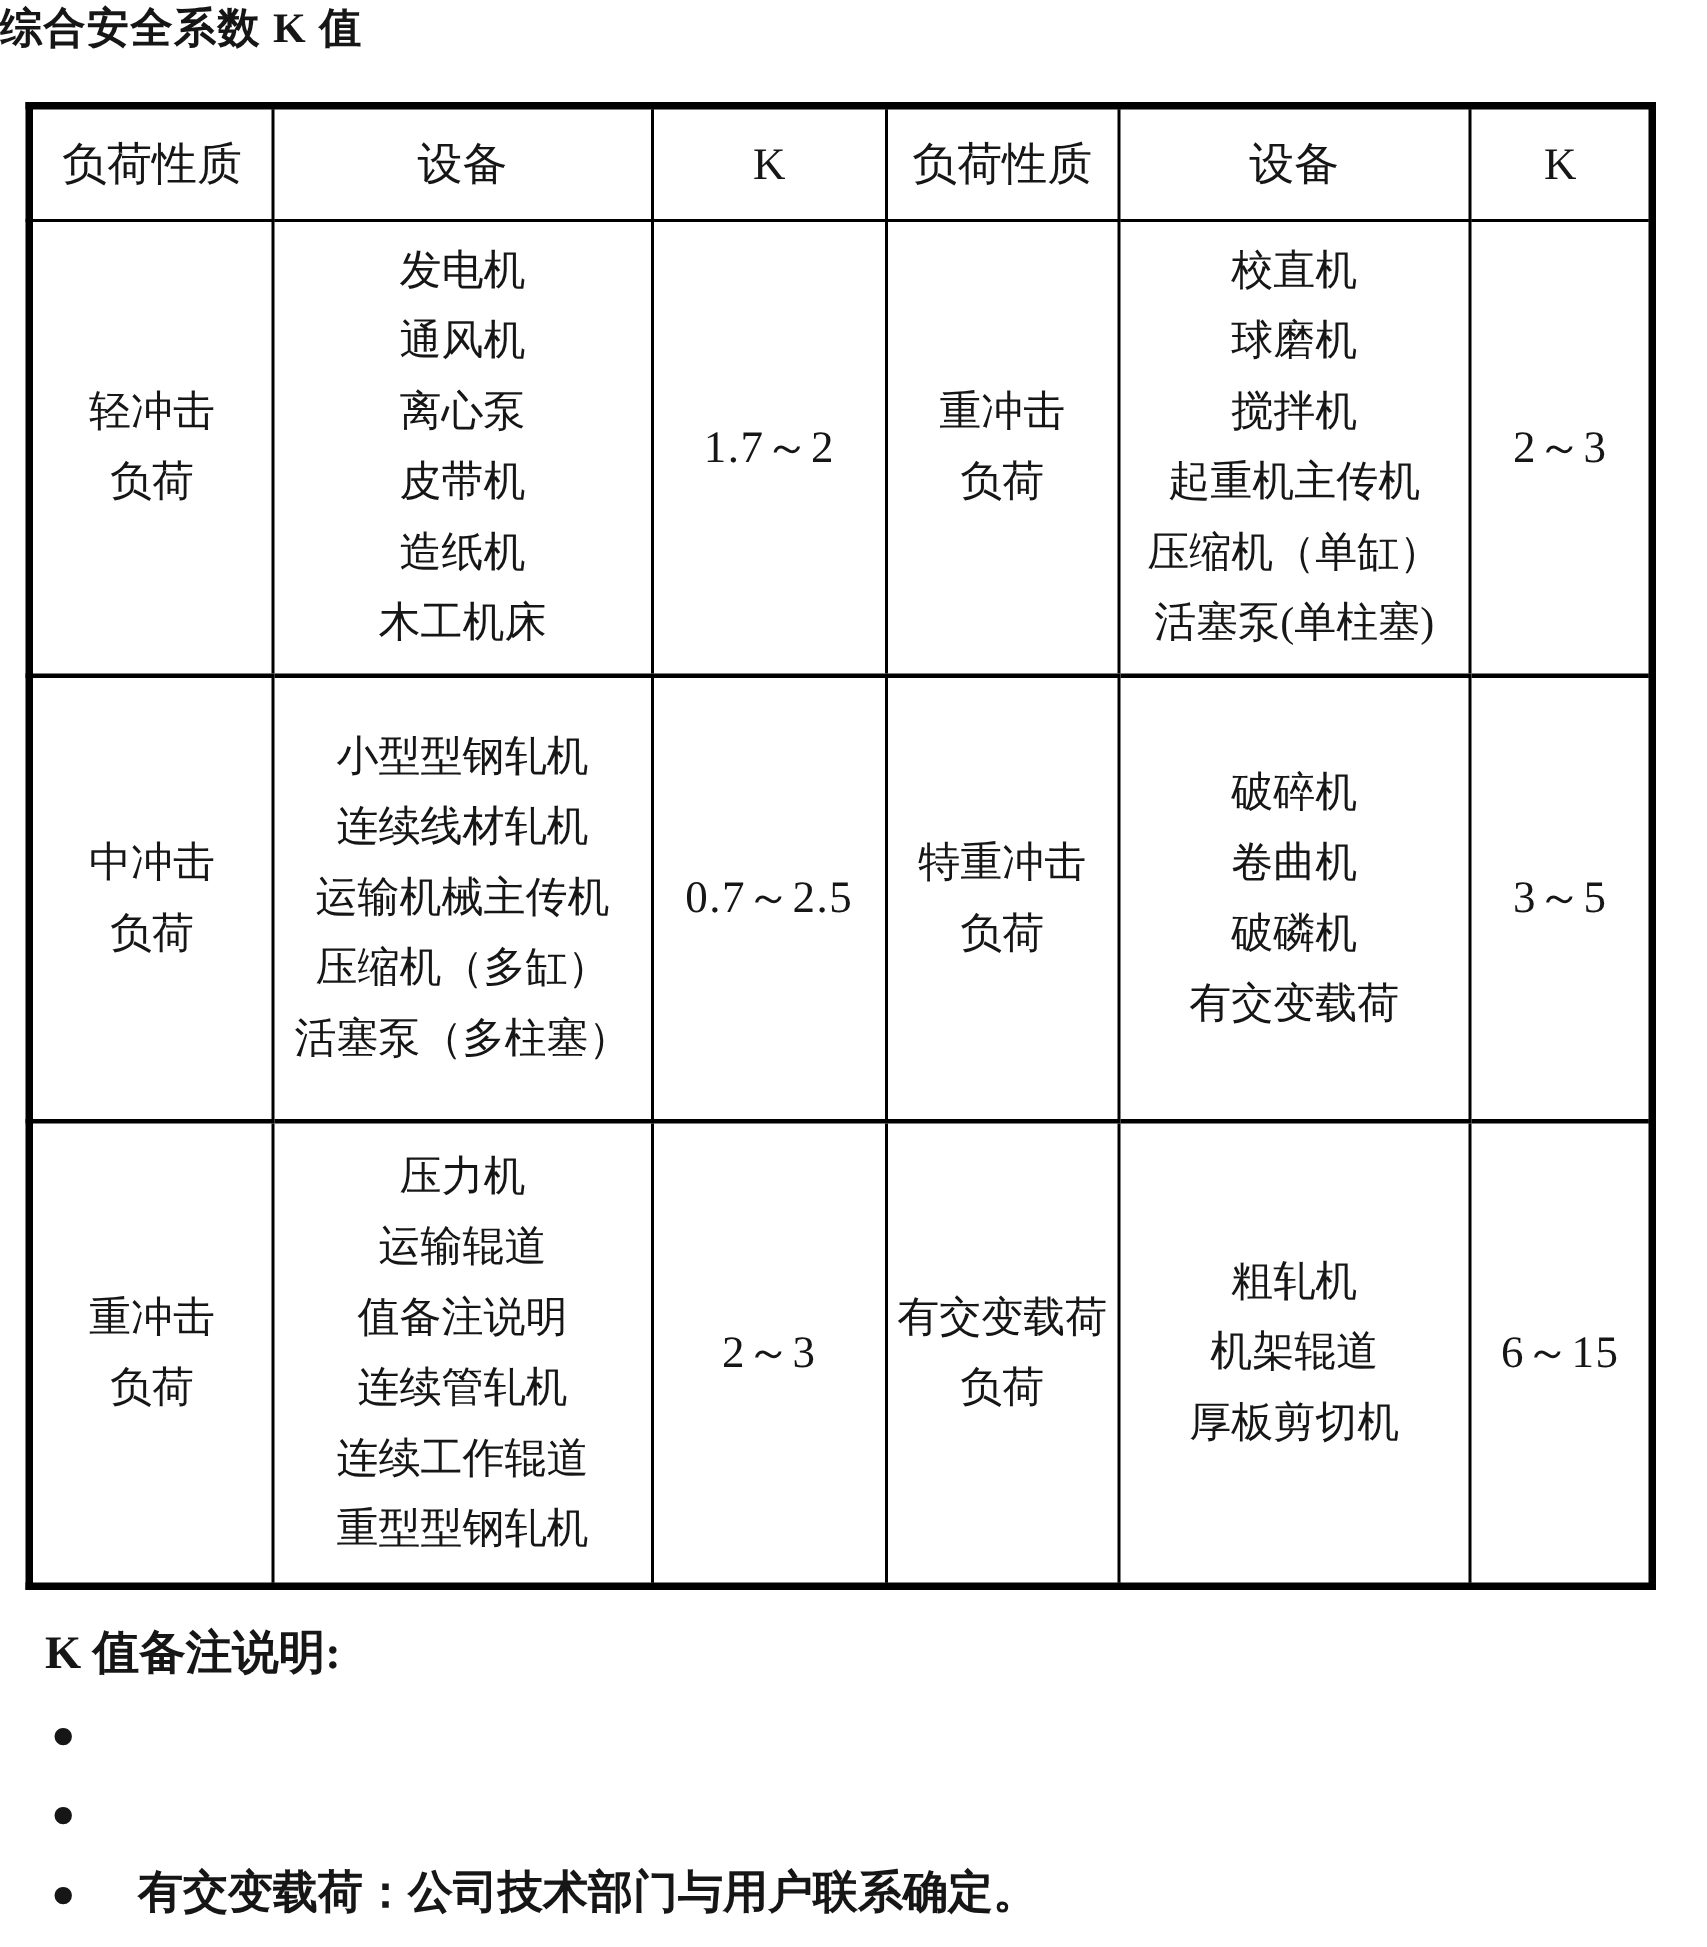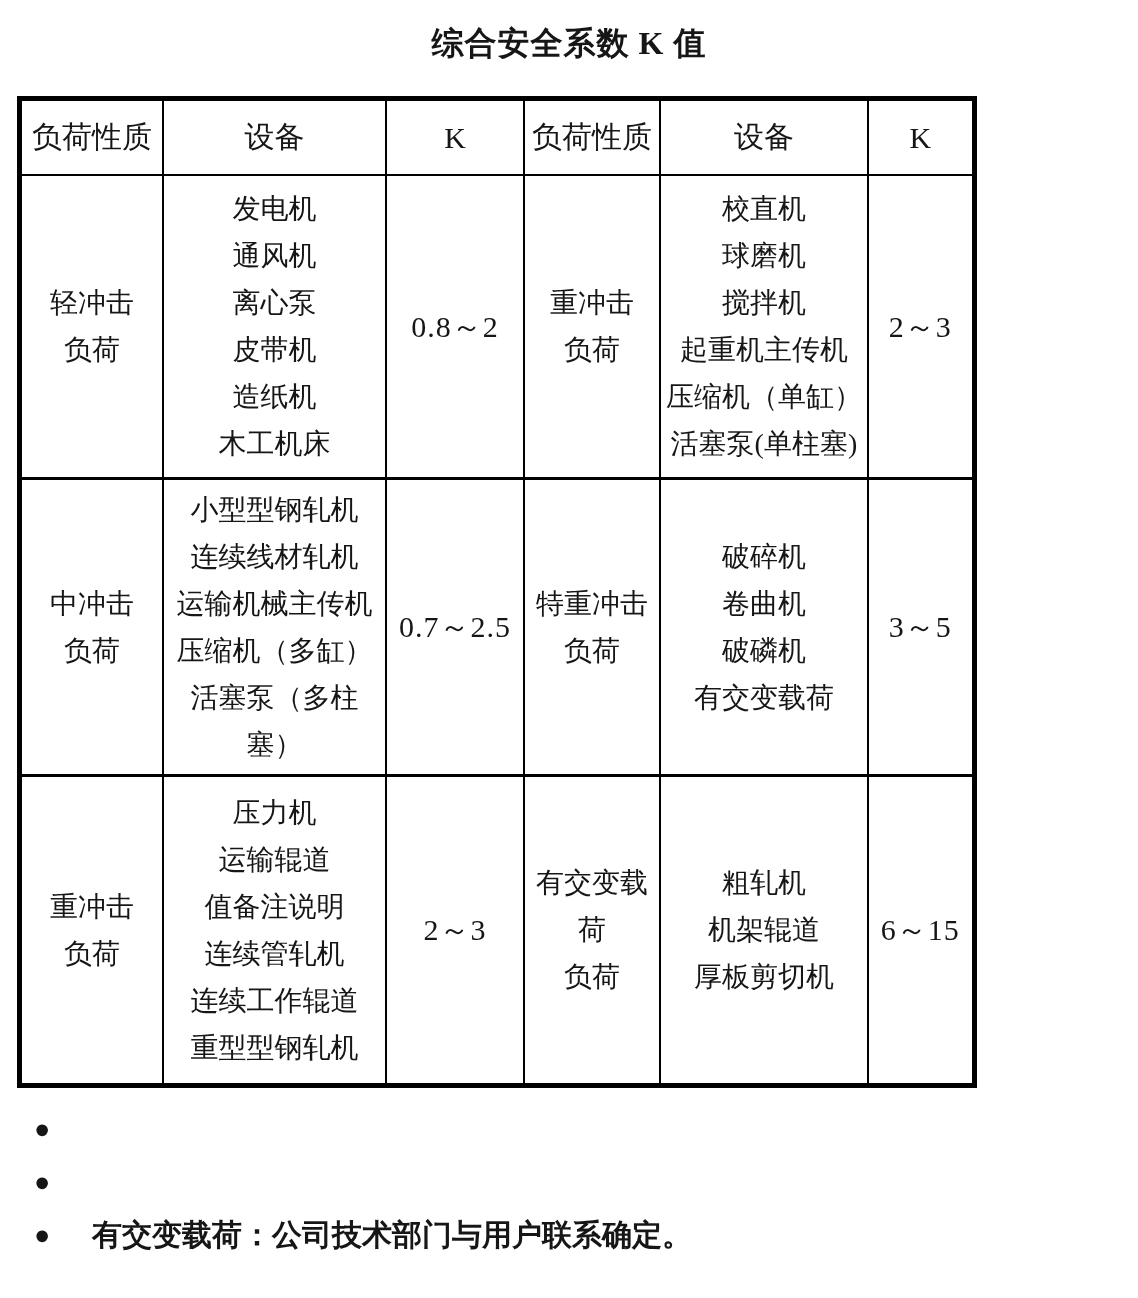--- a/index.html
+++ b/index.html
@@ -8,30 +8,28 @@
     background: #ffffff;
   }
   body {
     width: 1138px;
     height: 1298px;
     color: #161616;
     font-family: "Liberation Serif", "DejaVu Serif", serif;
     overflow: hidden;
   }
   .page-title {
-    padding-top: 22px;
-    text-align: center;
-    font-size: 32px;
+    font-size: 28px;
     font-weight: 700;
     letter-spacing: 1px;
   }
   table.k-table {
     border-collapse: collapse;
     table-layout: fixed;
-    width: 960px;
+    width: 1087px;
     margin: 30px 12px 0 17px;
     border: 5px solid #000000;
   }
   .k-table th,
   .k-table td {
     border: 2px solid #000000;
     text-align: center;
     vertical-align: middle;
     padding: 0;
     font-weight: 400;
@@ -103,21 +101,21 @@
   <tbody>
     <tr class="row-1">
       <td>轻冲击
 负荷</td>
       <td>发电机
 通风机
 离心泵
 皮带机
 造纸机
 木工机床</td>
-      <td class="k-cell">0.8～2</td>
+      <td class="k-cell">1.7～2</td>
       <td>重冲击
 负荷</td>
       <td>校直机
 球磨机
 搅拌机
 起重机主传机
 压缩机（单缸）
 活塞泵(单柱塞)</td>
       <td class="k-cell">2～3</td>
     </tr>
@@ -152,20 +150,21 @@
 负荷</td>
       <td>粗轧机
 机架辊道
 厚板剪切机</td>
       <td class="k-cell">6～15</td>
     </tr>
   </tbody>
 </table>
 
 <div class="notes">
+  <div class="notes-heading">K 值备注说明:</div>
   <div class="note-item">
     <span class="note-bullet">●</span>
   </div>
   <div class="note-item">
     <span class="note-bullet">●</span>
   </div>
   <div class="note-item">
     <span class="note-bullet">●</span>
     <span>有交变载荷：公司技术部门与用户联系确定。</span>
   </div>

